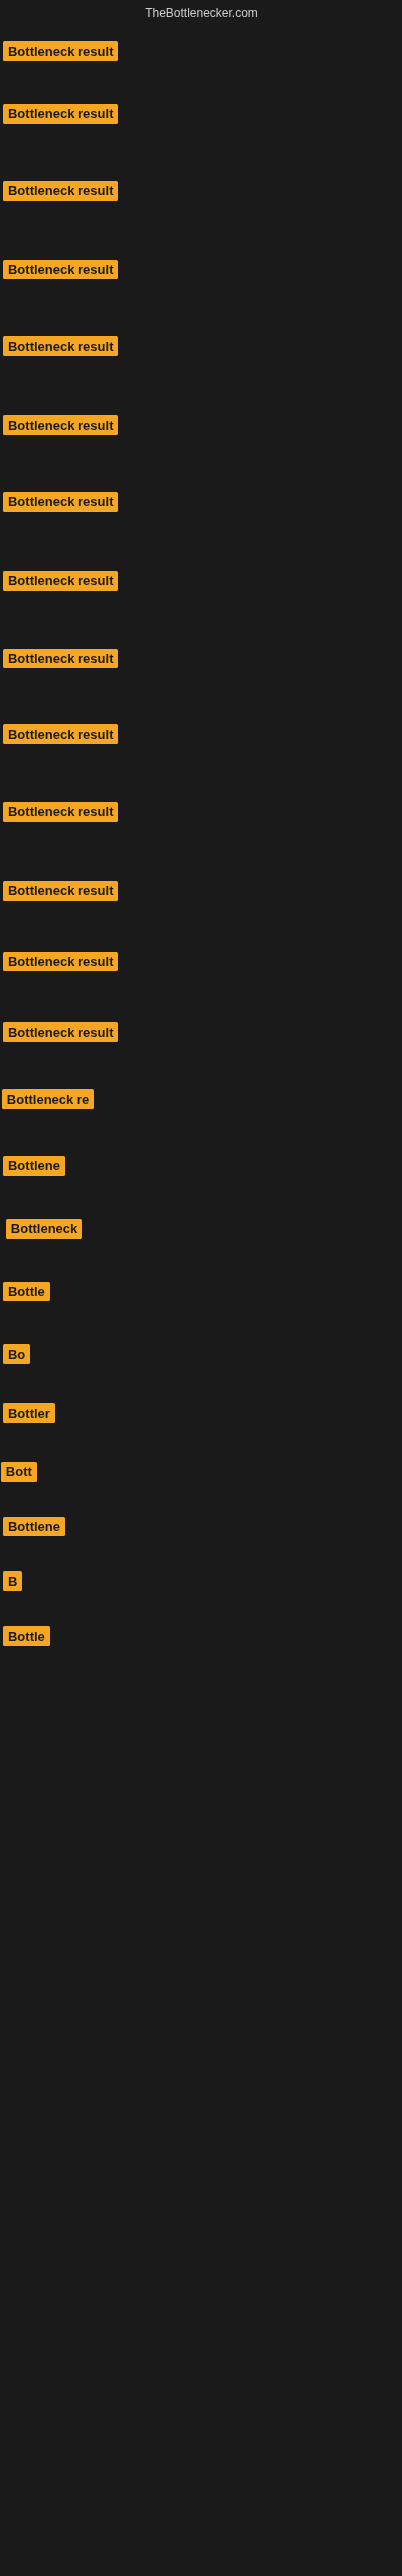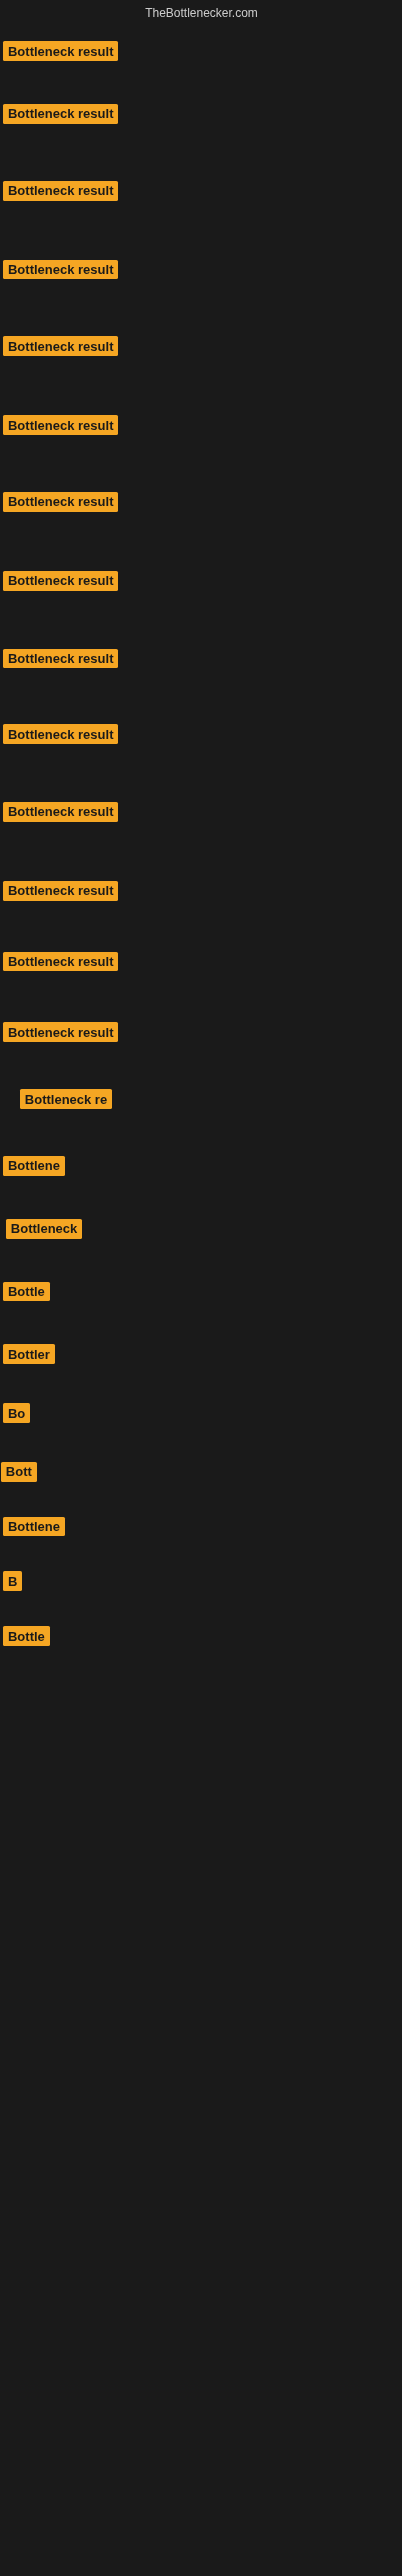--- a/index.html
+++ b/index.html
@@ -51,24 +51,24 @@
     <div style="padding: 8px 3.2px 48px;"><span class="bottleneck-badge">Bottleneck result</span></div>
     <div style="padding: 8px 3.2px 46px;"><span class="bottleneck-badge">Bottleneck result</span></div>
     <div style="padding: 8px 3.2px 48px;"><span class="bottleneck-badge">Bottleneck result</span></div>
     <div style="padding: 8px 3.2px 47px;"><span class="bottleneck-badge">Bottleneck result</span></div>
     <div style="padding: 8px 3.2px 45px;"><span class="bottleneck-badge">Bottleneck result</span></div>
     <div style="padding: 8px 3.2px 47px;"><span class="bottleneck-badge">Bottleneck result</span></div>
     <div style="padding: 8px 3.2px 48px;"><span class="bottleneck-badge">Bottleneck result</span></div>
     <div style="padding: 8px 3.2px 40px;"><span class="bottleneck-badge">Bottleneck result</span></div>
     <div style="padding: 8px 3.2px 40px;"><span class="bottleneck-badge">Bottleneck result</span></div>
     <div style="padding: 8px 3.2px 36px;"><span class="bottleneck-badge">Bottleneck result</span></div>
-    <div style="padding: 8px 20px 36px;"><span class="bottleneck-badge">Bottleneck re</span></div>
+    <div style="padding: 8px 2px 36px;"><span class="bottleneck-badge">Bottleneck re</span></div>
     <div style="padding: 8px 3.2px 32px;"><span class="bottleneck-badge">Bottlene</span></div>
     <div style="padding: 8px 6px 32px;"><span class="bottleneck-badge">Bottleneck</span></div>
     <div style="padding: 8px 3.2px 32px;"><span class="bottleneck-badge">Bottle</span></div>
+    <div style="padding: 8px 3.2px 28px;"><span class="bottleneck-badge">Bo</span></div>
     <div style="padding: 8px 3.2px 28px;"><span class="bottleneck-badge">Bottler</span></div>
-    <div style="padding: 8px 3.2px 28px;"><span class="bottleneck-badge">Bo</span></div>
     <div style="padding: 8px 1px 24px;"><span class="bottleneck-badge">Bott</span></div>
     <div style="padding: 8px 3.2px 24px;"><span class="bottleneck-badge">Bottlene</span></div>
     <div style="padding: 8px 3.2px 24px;"><span class="bottleneck-badge">B</span></div>
     <div style="padding: 8px 3.2px 24px;"><span class="bottleneck-badge">Bottle</span></div>
   </div>
 
 
 </body></html>

